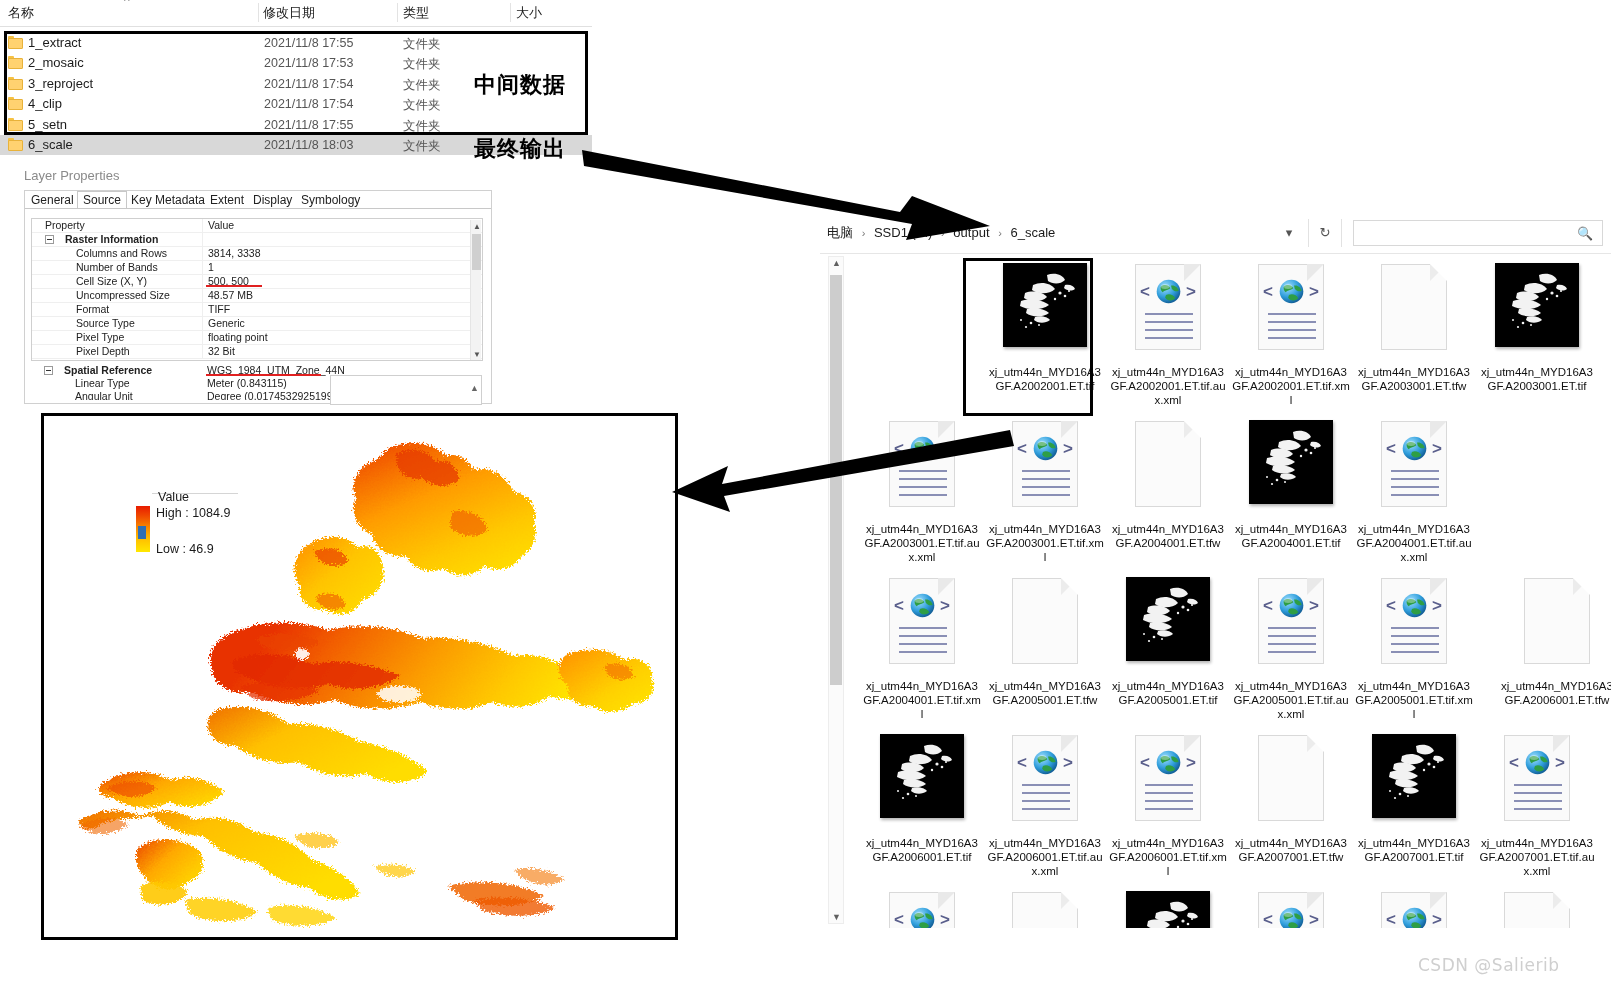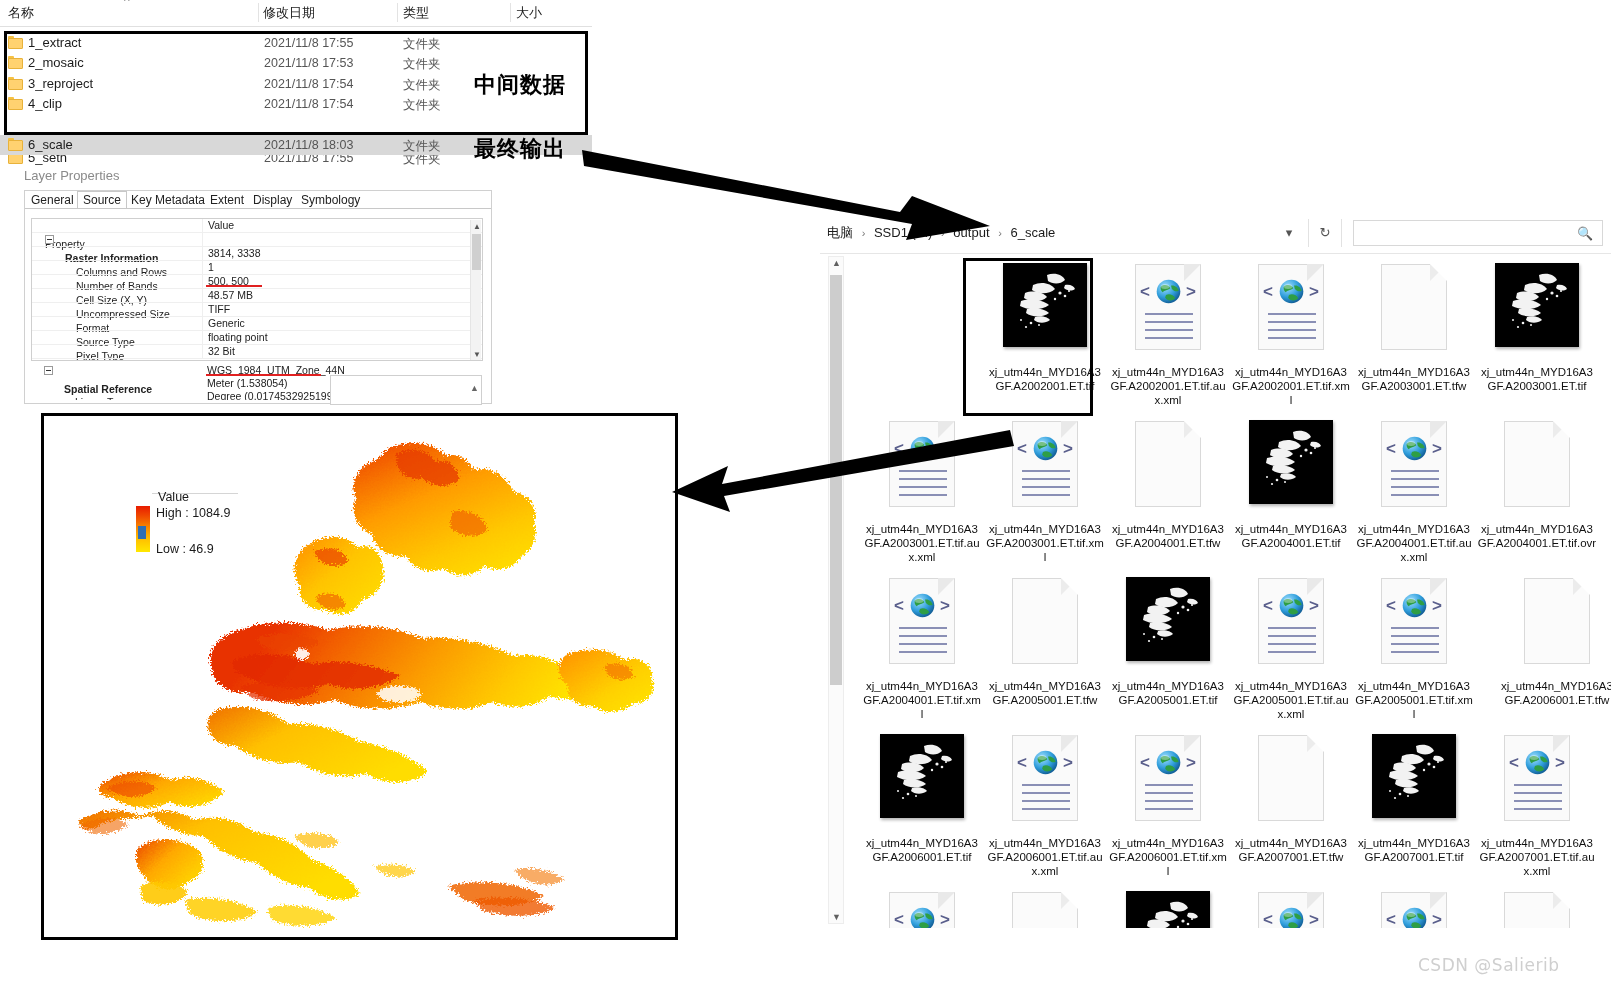--- a/index.html
+++ b/index.html
@@ -78,21 +78,21 @@
     background:#fff;border:1px solid #c8c8c8;border-bottom:1px solid #fff;
     font-weight:normal;
   }
   #lp-tabline{position:absolute;left:5px;top:40px;width:466px;height:1px;background:#c8c8c8;}
 
   #lp-grid{
     position:absolute;left:11px;top:50px;width:452px;height:143px;
     border:1px solid #cfcfcf;box-sizing:border-box;background:#fff;overflow:hidden;
   }
   .gridrow{position:absolute;left:0;width:452px;height:13px;border-bottom:1px solid #efefef;}
-  .gridrow .gk{position:absolute;font-size:10.5px;color:#222;white-space:nowrap;margin-top:19px;}
+  .gridrow .gk{position:absolute;font-size:10.5px;color:#222;white-space:nowrap;}
   .gridrow .gv{position:absolute;left:176px;font-size:10.5px;color:#222;white-space:nowrap;}
   .gridrow .gvsep{position:absolute;left:170px;top:0;width:1px;height:13px;background:#efefef;}
   .gridrow.group .gk{font-weight:bold;left:33px;}
   .gridrow.child .gk{left:44px;}
   .gridrow.head .gk{left:13px;}
   .gridrow.head .gv{color:#222;}
   .expander{
     position:absolute;left:13px;top:2px;width:9px;height:9px;
     border:1px solid #9a9a9a;box-sizing:border-box;background:#fff;
   }
@@ -264,21 +264,21 @@
   </div>
   <div class="frow" style="top:94px;">
     <div class="ficon">
         <div class="tab"></div>
         <div class="body"></div>
       </div>
     <div class="fname">4_clip</div>
     <div class="fdate">2021/11/8 17:54</div>
     <div class="ftype cjk">文件夹</div>
   </div>
-  <div class="frow" style="top:115px;margin-top:33px;">
+  <div class="frow" style="top:115px;">
     <div class="ficon">
         <div class="tab"></div>
         <div class="body"></div>
       </div>
     <div class="fname">5_setn</div>
     <div class="fdate">2021/11/8 17:55</div>
     <div class="ftype cjk">文件夹</div>
   </div>
   <div class="frow selected" style="top:135px;">
     <div class="ficon">
@@ -369,21 +369,21 @@
   </div>
 
   <div id="lp-sr">
     <div class="gridrow group" style="top:0px;">
       <div class="expander"></div>
       <div class="gk">Spatial Reference</div>
       <div class="gv">WGS_1984_UTM_Zone_44N</div>
     </div>
     <div class="gridrow child" style="top:13px;">
       <div class="gk">Linear Type</div>
-      <div class="gv">Meter (1.538054)</div>
+      <div class="gv">Meter (0.843115)</div>
     </div>
     <div class="gridrow child" style="top:26px;">
       <div class="gk">Angular Unit</div>
       <div class="gv">Degree (0.0174532925199433)</div>
     </div>
   </div>
 
   <div id="lp-srbox">
     <div class="arr">▲</div>
   </div>
@@ -769,28 +769,20 @@
               <ellipse cx="12" cy="10" rx="5" ry="3" fill="#ffffff" opacity=".35"></ellipse>
             </svg>
             <div class="ln" style="top:48px"></div>
             <div class="ln" style="top:56px"></div>
             <div class="ln" style="top:64px"></div>
             <div class="ln" style="top:72px"></div>
           </div>
         </div>
         <div class="label">xj_utm44n_MYD16A3GF.A2004001.ET.tif.aux.xml</div>
       </div>
-      <div class="fileitem" style="left: 657px; top: 161px;">
-        <div class="thumbwrap">
-          <div class="ic-page">
-            <div class="fold"></div>
-          </div>
-        </div>
-        <div class="label">xj_utm44n_MYD16A3GF.A2004001.ET.tif.ovr</div>
-      </div>
       <div class="fileitem" style="left: 42px; top: 318px;">
         <div class="thumbwrap">
           <div class="ic-xml">
             <div class="fold"></div>
             <span class="brk brkl">&lt;</span>
             <span class="brk brkr">&gt;</span>
             <svg class="globe" viewBox="0 0 32 32">
               <defs>
                 <radialGradient id="gg12" cx="0.35" cy="0.3" r="0.8">
                   <stop offset="0%" stop-color="#9fe0ff"></stop>

